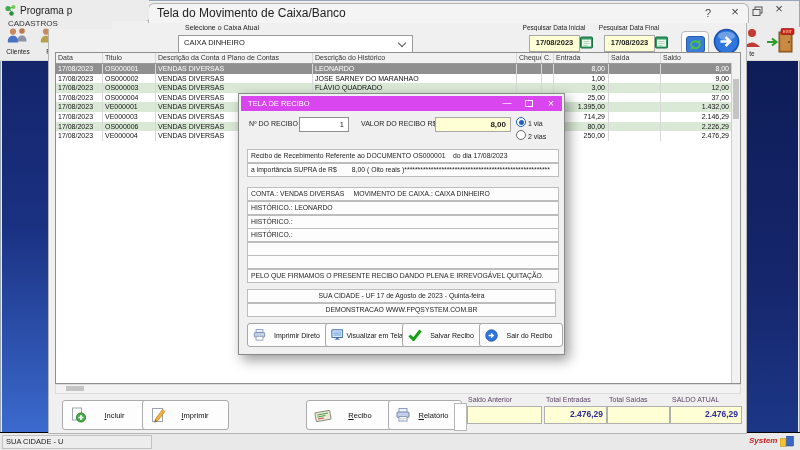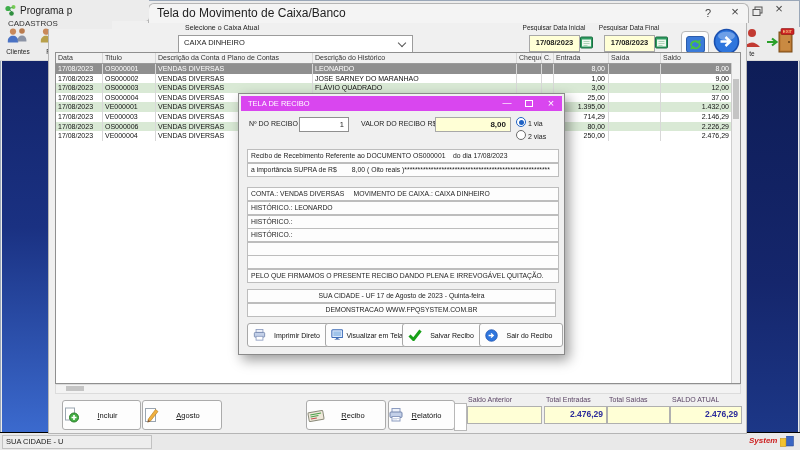--- a/index.html
+++ b/index.html
@@ -52,21 +52,21 @@
   .v-green{background:#d9e9d5;}
   .v-selected{background:#8f8f8f;color:#fff;}
   .vsb{position:absolute;top:10px;right:0;bottom:0;width:8px;background:#f2f2f2;
        border-left:1px solid #cfcfcf;}
   .vsb-thumb{position:absolute;top:16px;left:1px;width:6px;height:40px;background:#c4c4c4;}
   .hsb{background:#f3f3f3;border:1px solid #dcdcdc;z-index:11;}
   .hsb-thumb{position:absolute;left:10px;top:1px;width:18px;height:5px;background:#c4c4c4;}
 
   
   .abtn{background:#fdfdfd;border:1px solid #ababab;border-radius:3px;display:flex;
-        align-items:center;gap:4px;z-index:11;cursor:default;justify-content:flex-end;}
+        align-items:center;padding-left:7px;gap:4px;z-index:11;cursor:default;justify-content:flex-end;}
   .abtn .lbl{flex:1;text-align:center;font-size:7.5px;color:#111;display:inline-block;padding-right:8px;}
   .abtn .lbl::first-letter{text-decoration:underline;}
   .mbtn{background:#fdfdfd;border:1px solid #a8a8a8;border-radius:3px;display:flex;
         align-items:center;padding-left:5px;gap:3px;cursor:default;}
   .mbtn .mlbl{flex:1;text-align:center;font-size:7px;color:#111;padding-right:4px;white-space:nowrap;}
 
   
   .tot-lbl{font-size:7px;color:#5a4464;}
   .tot-field{background:#ffffd6;border:1px solid #b0b0b0;font-size:8.5px;font-weight:bold;
              color:#2b2b9b;text-align:right;line-height:15px;padding-right:3px;z-index:11;}
@@ -334,21 +334,21 @@
         <path d="M11 8v5M8.5 10.5h5" stroke="#fff" stroke-width="1.6"></path>
       </svg>
     <span class="lbl">Incluir</span>
   </div>
   <div class="abs abtn" style="left:142px;top:400px;width:78px;height:28px;">
     <svg width="16" height="16" viewBox="0 0 16 16">
         <rect x="2.5" y="1.5" width="10" height="13" fill="#fff" stroke="#9aa5b0"></rect>
         <path d="M5 12.5 L12.5 2.5 l2.5 2 L7.5 14 Z" fill="#f0b040" stroke="#b07818" stroke-width="0.6"></path>
         <path d="M5 12.5 l-.7 3 2.9 -.8 Z" fill="#8a5a2a"></path>
       </svg>
-    <span class="lbl">Agosto</span>
+    <span class="lbl">Imprimir</span>
   </div>
   <div class="abs abtn" style="left:306px;top:400px;width:78px;height:28px;">
     <svg width="18" height="15" viewBox="0 0 18 15">
         <g transform="rotate(-10 9 8)">
           <rect x="1.5" y="3.5" width="15" height="9" rx="1" fill="#efe9da" stroke="#8a8a7a"></rect>
           <path d="M3.5 6h11M3.5 8h8" stroke="#4aa04a" stroke-width="1"></path>
           <path d="M3.5 10h6" stroke="#c05050" stroke-width="1"></path>
         </g>
       </svg>
     <span class="lbl">Recibo</span>

